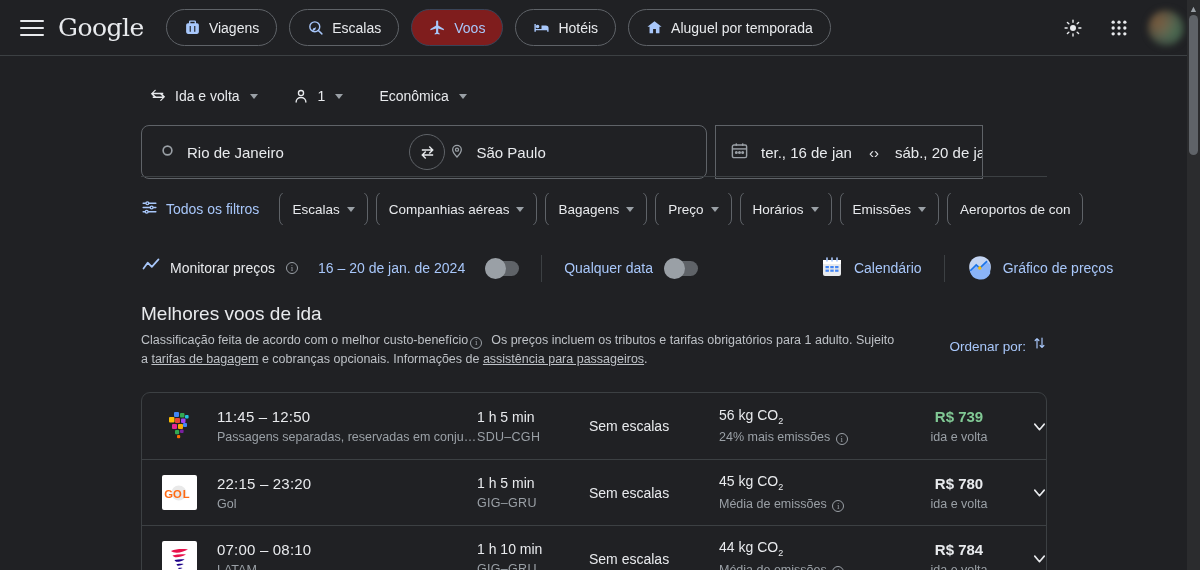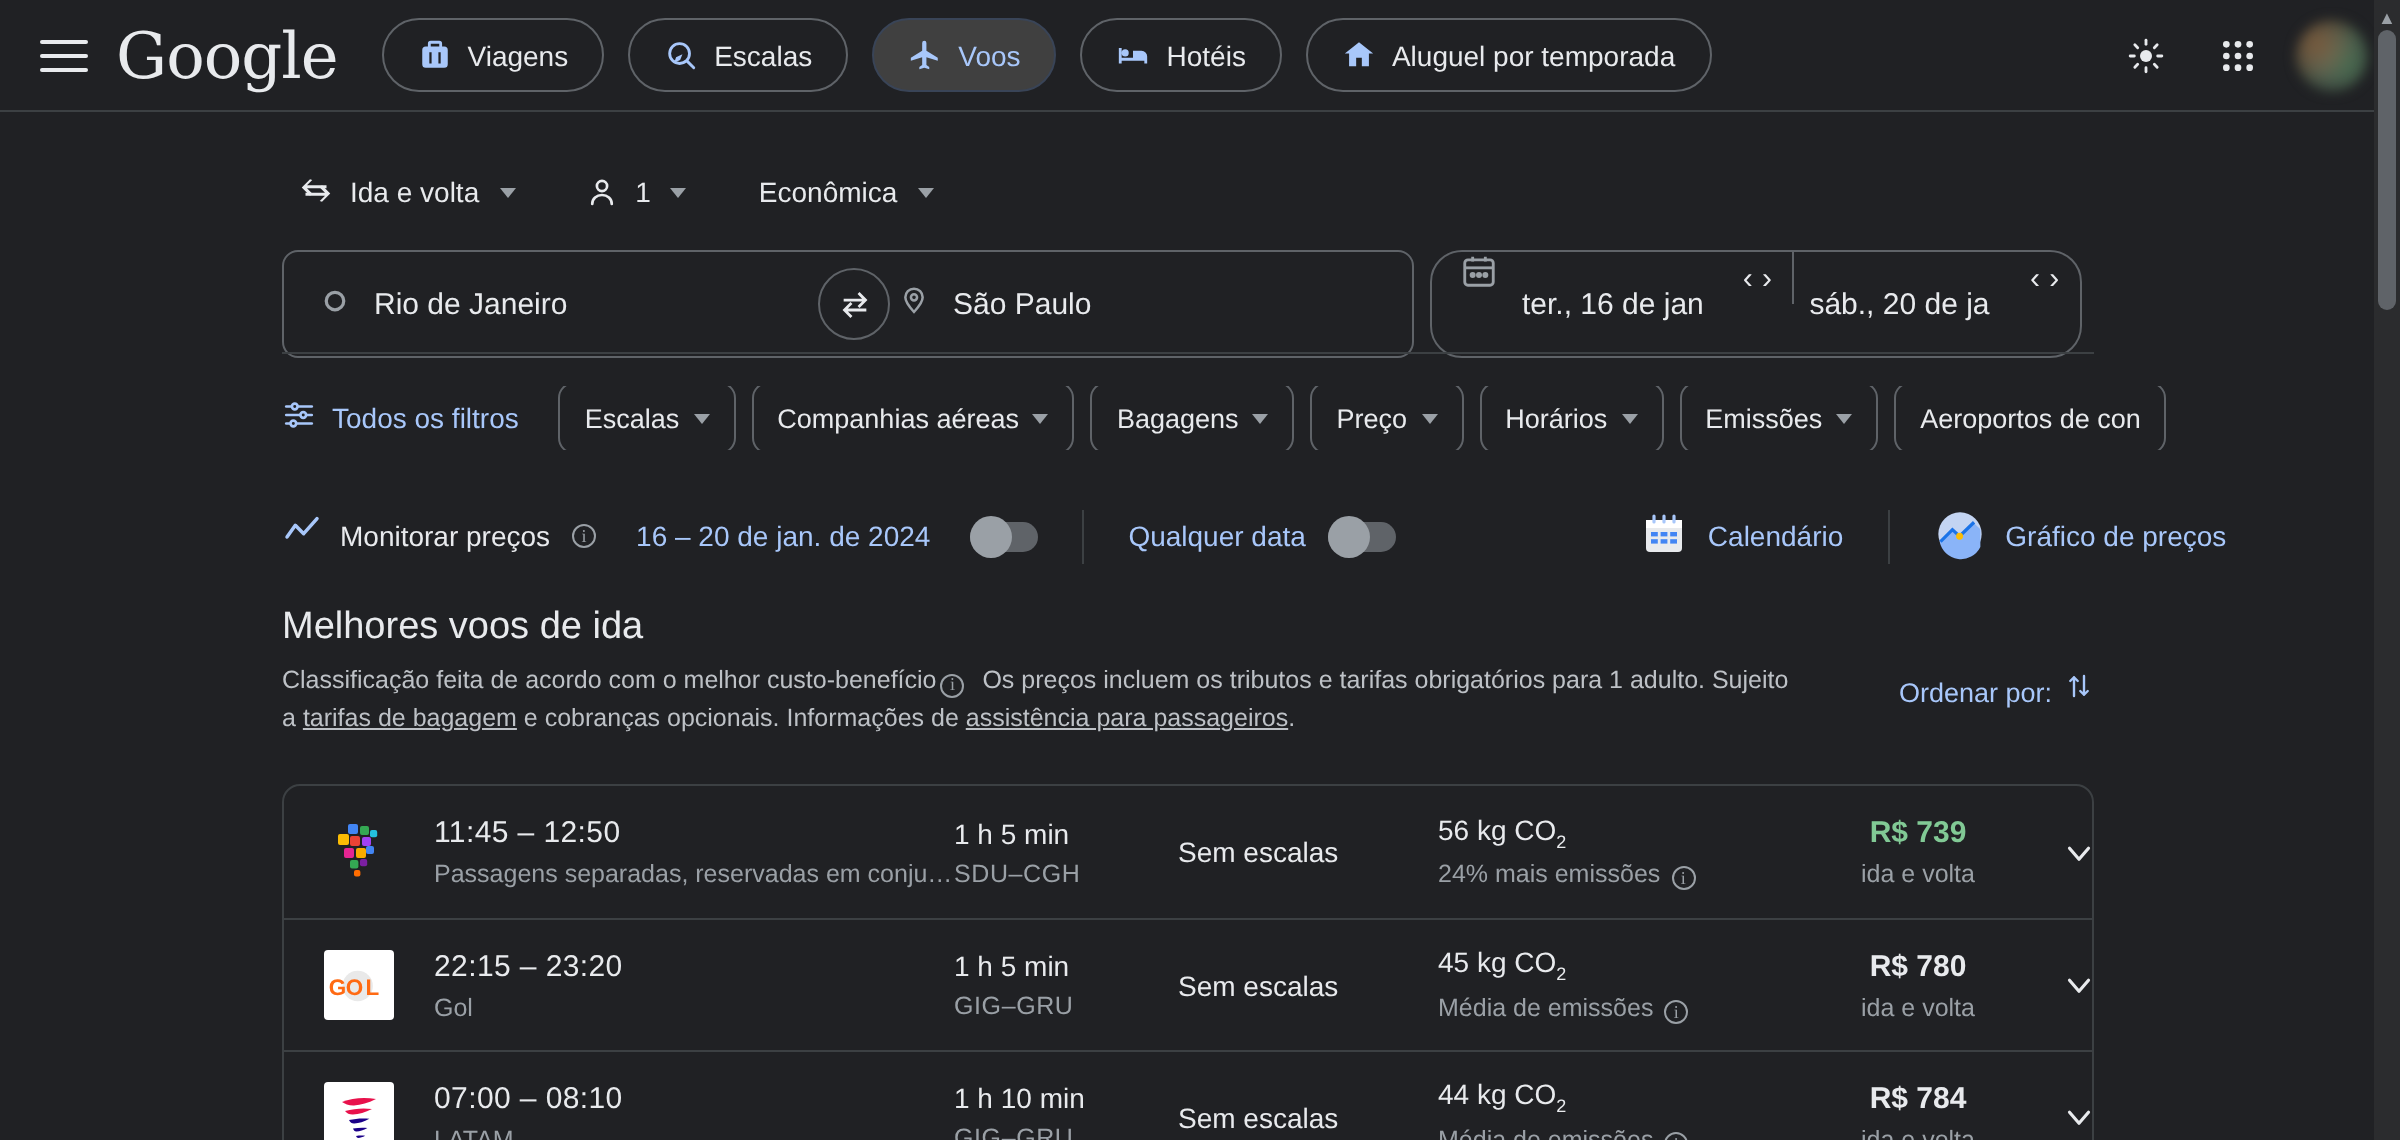--- a/index.html
+++ b/index.html
@@ -20,31 +20,31 @@
     display: flex; align-items: center;
   }
   .hamburger {
     width: 24px; height: 24px; margin-left: 20px; margin-right: 14px;
     display: flex; flex-direction: column; justify-content: center; gap: 5px;
     cursor: pointer;
   }
   .hamburger i { display: block; height: 2px; background: #e8eaed; border-radius: 1px; }
   .glogo {
     font-family: "DejaVu Serif", serif;
-    font-size: 32px; letter-spacing: -0.5px; color: #e8eaed;
+    font-size: 25px; letter-spacing: -0.5px; color: #e8eaed;
     margin-right: 22px; font-weight: 400;
   }
   .navchips { display: flex; align-items: center; gap: 12px; }
   .navchip {
     height: 37px; border: 1px solid #5f6368; border-radius: 19px;
     display: flex; align-items: center; gap: 8px;
     padding: 0 17px; font-size: 14px; color: #e8eaed;
     cursor: pointer; white-space: nowrap;
   }
-  .navchip.active { background: #404040; border-color: #394457; color: #a8c7fa; }
+  .navchip.active { background: #7f1d1d; border-color: #394457; color: #a8c7fa; }
   .navchip .nicon { width: 17px; height: 17px; display: inline-block; flex: 0 0 17px; }
   .navchip .nicon svg { display: block; }
 
   .header-right {
     margin-left: auto; display: flex; align-items: center; gap: 12px;
     padding-right: 16px;
   }
   .iconbtn {
     width: 34px; height: 34px; border-radius: 50%;
     display: flex; align-items: center; justify-content: center; cursor: pointer;
@@ -105,23 +105,23 @@
   }
   .route-sep { width: 1px; }
   .swapbtn {
     position: absolute; left: 267px; top: 50%; transform: translateY(-50%);
     width: 36px; height: 36px; border-radius: 50%;
     border: 1px solid #5f6368; background: #202124;
     display: flex; align-items: center; justify-content: center;
     cursor: pointer; z-index: 2;
   }
   .datebox {
-    width: 326px; height: 54px;
-    border: 1px solid #5f6368; border-radius: 16px;
-    display: flex; align-items: flex-start; padding: 0 8px 0 14px;
+    width: 268px; height: 54px;
+    border: 1px solid #5f6368; border-radius: 0;
+    display: flex; align-items: center; padding: 0 8px 0 14px;
     overflow: hidden;
   }
   .datecell { display: flex; align-items: center; height: 100%; flex: 0 0 auto; }
   .datetxt {
     font-size: 15px; color: #e8eaed; margin-left: 12px;
     width: 108px; overflow: hidden; white-space: nowrap;
   }
   .datetxt.second { margin-left: 0; }
   .navarrow {
     width: 26px; height: 26px; display: flex; align-items: center;

